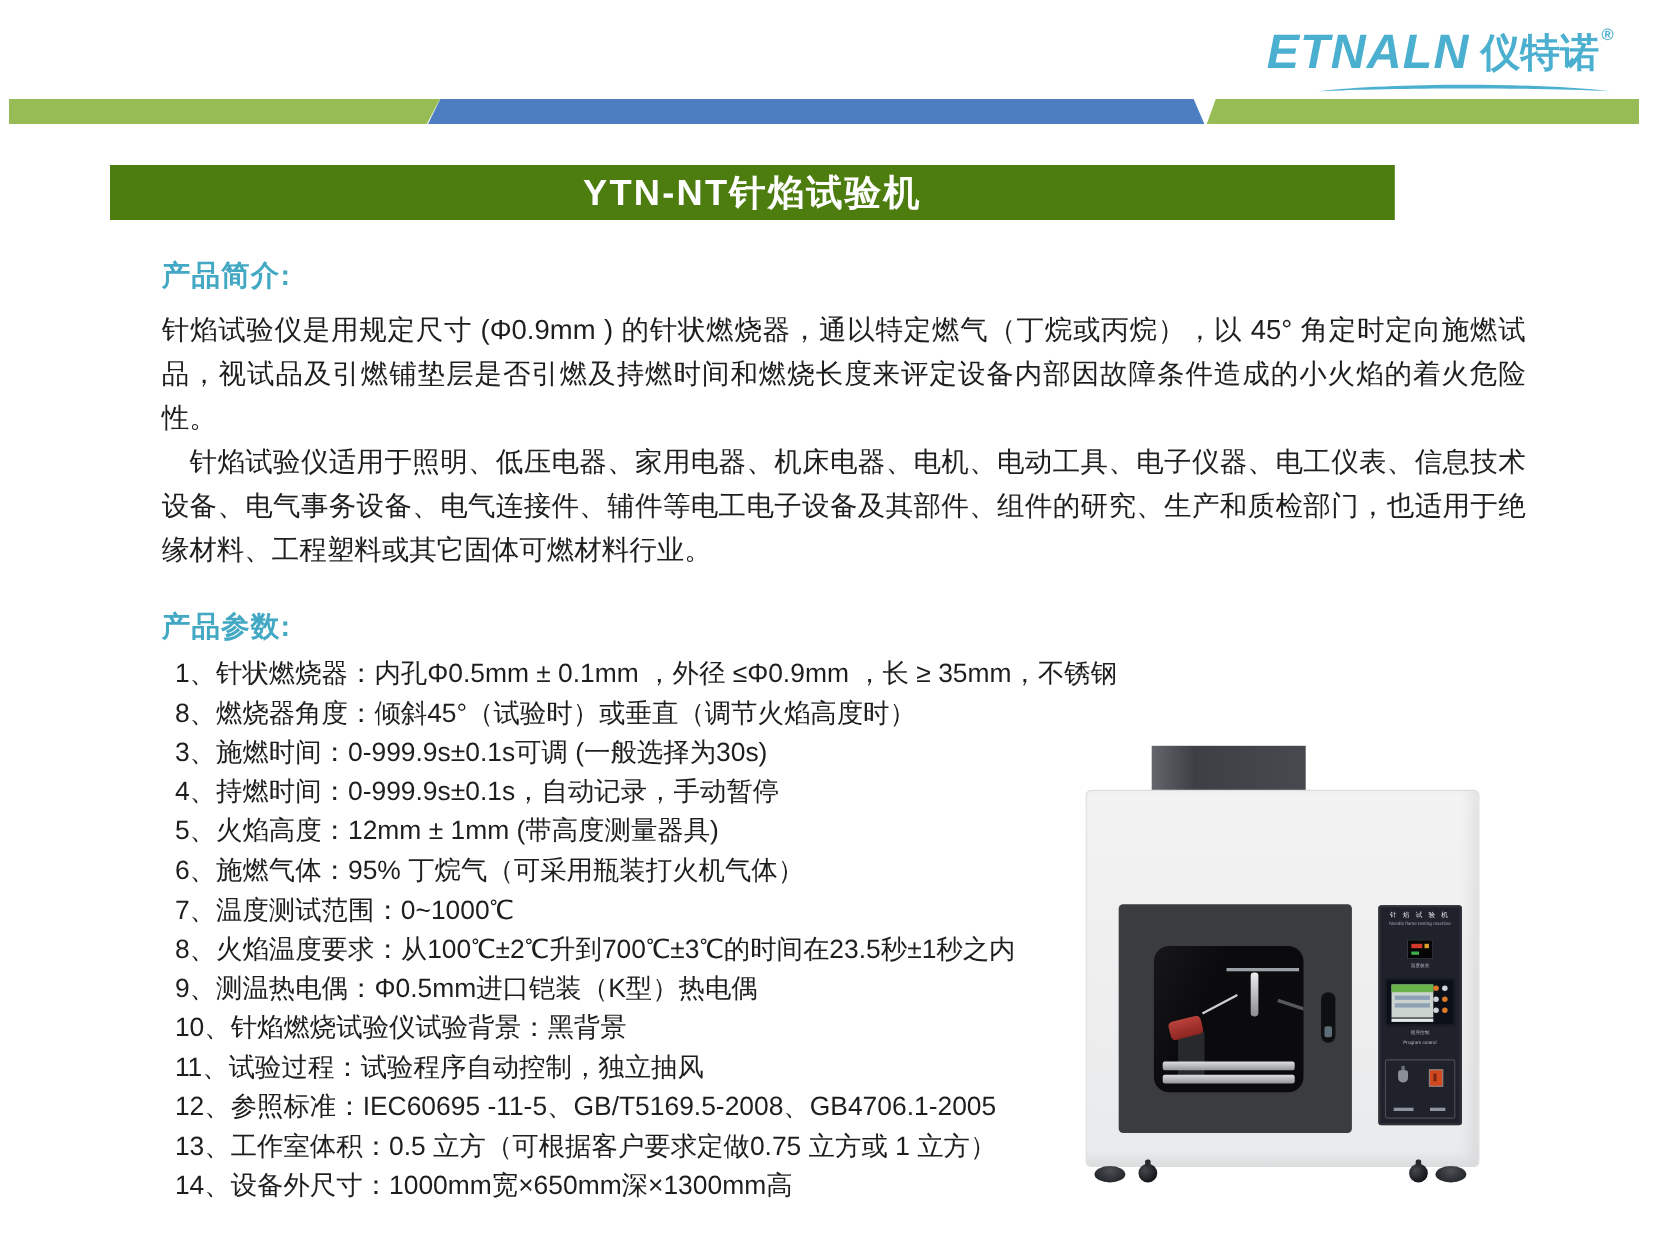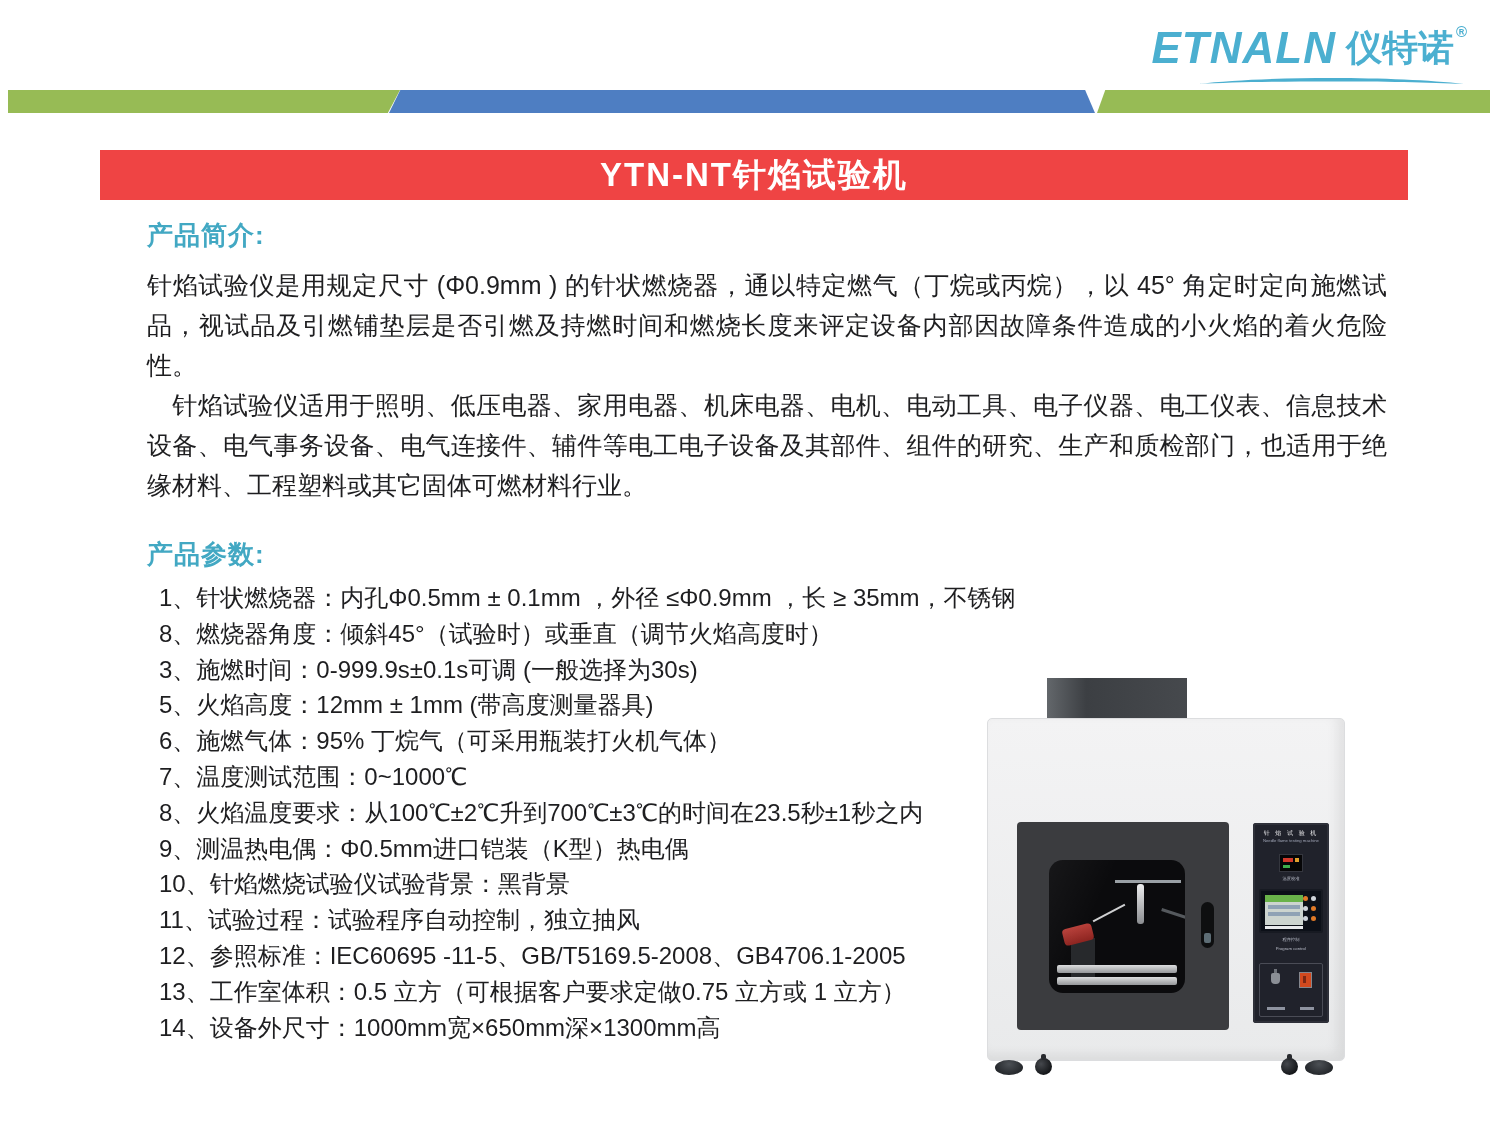--- a/index.html
+++ b/index.html
@@ -21,27 +21,27 @@
   .seg { position:absolute; top:0; height:100%; }
   .seg-left  { left:0; width:392px; background:#97bb55;
                clip-path:polygon(0 0, 100% 0, 96.9% 100%, 0 100%); }
   .seg-mid   { left:381px; width:706px; background:#4e7ec2;
                clip-path:polygon(1.6% 0, 98.6% 0, 100% 100%, 0 100%); }
   .seg-right { left:1089px; width:393px; background:#97bb55;
                clip-path:polygon(2.1% 0, 100% 0, 100% 100%, 0 100%); }
 
   
   .title-bar {
-    position:absolute; left:100px; top:150px; width:1308px; height:50px;
-    background:#ef4444; color:#ffffff; display:flex; align-items:center; justify-content:center;
+    position:absolute; left:100px; top:150px; width:1168px; height:50px;
+    background:#4d7c0f; color:#ffffff; display:flex; align-items:center; justify-content:center;
     font-size:33px; font-weight:bold; letter-spacing:2px;
   }
 
   
-  .content { position:absolute; left:147px; top:218px; width:1240px; }
+  .content { position:absolute; left:147px; top:233px; width:1240px; }
   .section-heading { color:#42a8c3; font-size:26px; font-weight:bold; margin:0; letter-spacing:1px; }
   .intro-p { font-size:25px; line-height:40px; margin:12px 0 0 0; text-align:justify; }
   .intro-p2 { margin-top:0; }
   .standards-line { font-size:21px; line-height:40px; margin-top:2px; }
   .standards-label { color:#42a8c3; font-size:23px; }
   .params-heading { margin-top:32px; }
   .params-list { list-style:none; margin:8px 0 0 12px; padding:0; font-size:24px; color:#1e1e20; }
   .params-list li { height:35.8px; line-height:35.8px; white-space:nowrap; }
 
   
@@ -143,20 +143,21 @@
   <div class="content">
     <h2 class="section-heading">产品简介:</h2>
     <p class="intro-p">针焰试验仪是用规定尺寸 (Φ0.9mm ) 的针状燃烧器，通以特定燃气（丁烷或丙烷），以 45° 角定时定向施燃试品，视试品及引燃铺垫层是否引燃及持燃时间和燃烧长度来评定设备内部因故障条件造成的小火焰的着火危险性。</p>
     <p class="intro-p intro-p2">　针焰试验仪适用于照明、低压电器、家用电器、机床电器、电机、电动工具、电子仪器、电工仪表、信息技术设备、电气事务设备、电气连接件、辅件等电工电子设备及其部件、组件的研究、生产和质检部门，也适用于绝缘材料、工程塑料或其它固体可燃材料行业。</p>
 
     <h2 class="section-heading params-heading">产品参数:</h2>
     <ul class="params-list">
       <li>1、针状燃烧器：内孔Φ0.5mm ± 0.1mm ，外径 ≤Φ0.9mm ，长 ≥ 35mm，不锈钢</li>
       <li>8、燃烧器角度：倾斜45°（试验时）或垂直（调节火焰高度时）</li>
       <li>3、施燃时间：0-999.9s±0.1s可调 (一般选择为30s)</li>
+      <li>4、持燃时间：0-999.9s±0.1s，自动记录，手动暂停</li>
       <li>5、火焰高度：12mm ± 1mm (带高度测量器具)</li>
       <li>6、施燃气体：95% 丁烷气（可采用瓶装打火机气体）</li>
       <li>7、温度测试范围：0~1000℃</li>
       <li>8、火焰温度要求：从100℃±2℃升到700℃±3℃的时间在23.5秒±1秒之内</li>
       <li>9、测温热电偶：Φ0.5mm进口铠装（K型）热电偶</li>
       <li>10、针焰燃烧试验仪试验背景：黑背景</li>
       <li>11、试验过程：试验程序自动控制，独立抽风</li>
       <li>12、参照标准：IEC60695 -11-5、GB/T5169.5-2008、GB4706.1-2005</li>
       <li>13、工作室体积：0.5 立方（可根据客户要求定做0.75 立方或 1 立方）</li>
       <li>14、设备外尺寸：1000mm宽×650mm深×1300mm高</li>

